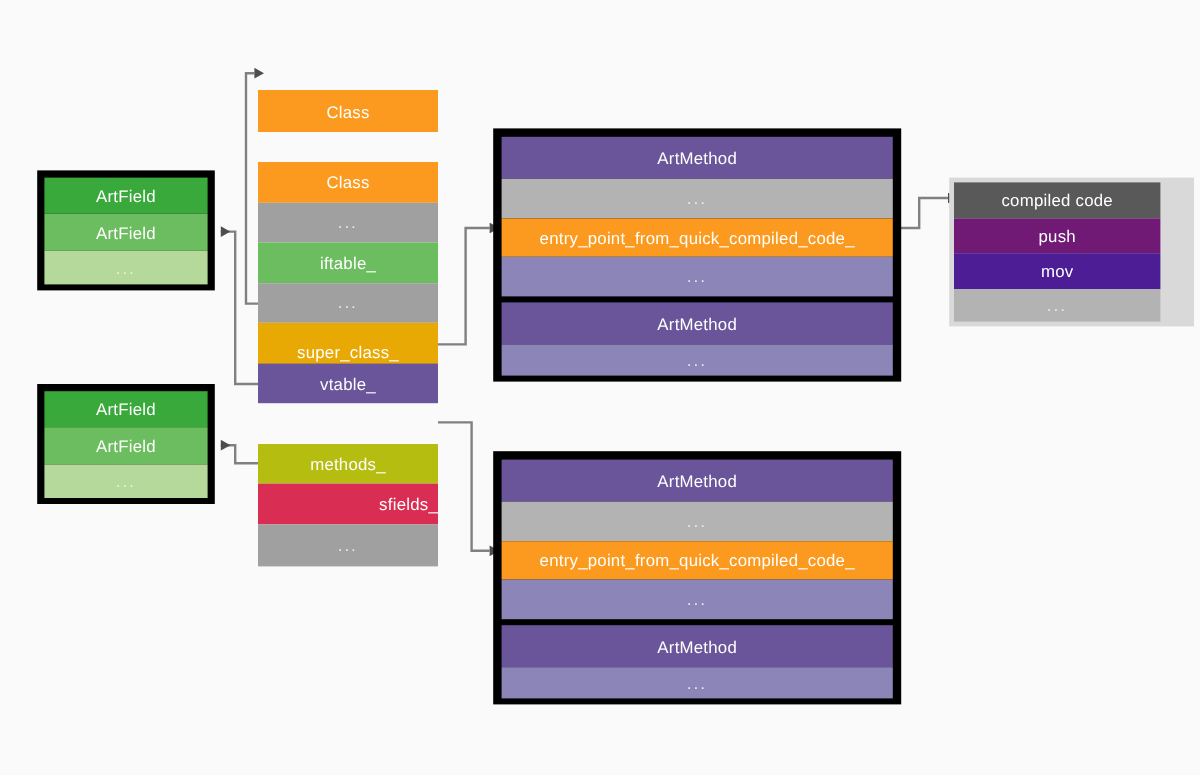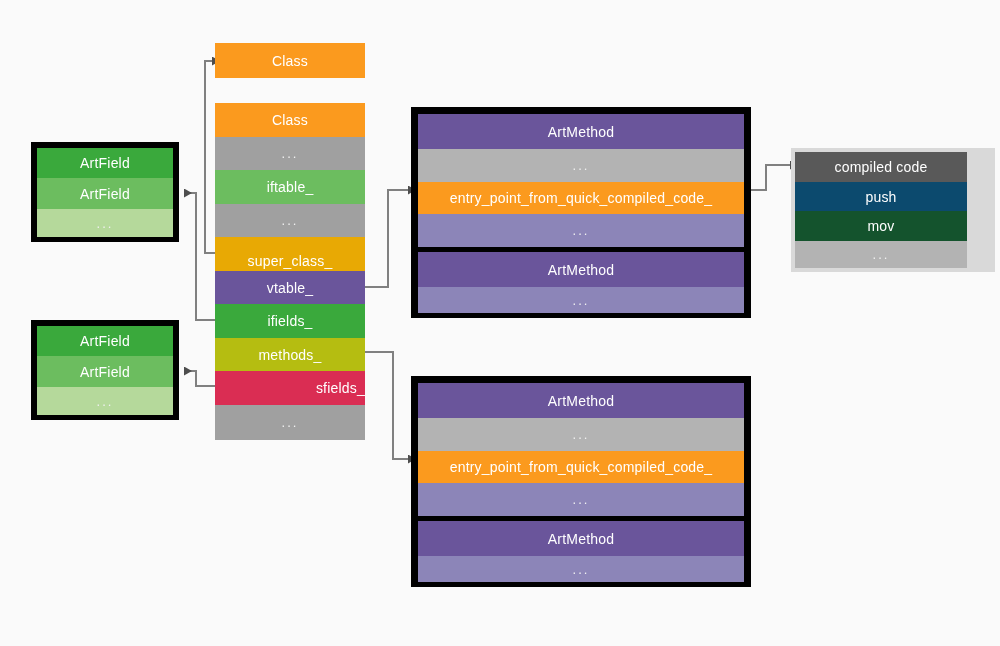--- a/index.html
+++ b/index.html
@@ -43,20 +43,21 @@
   .frame {
     position: absolute;
     box-sizing: border-box;
     background: #000000;
   }
 
   
   .plainbox {
     position: absolute;
     box-sizing: border-box;
+    margin-top: 32px;
   }
 
   
   .conn {
     position: absolute;
     top: 0;
     left: 0;
     width: 1000px;
     height: 646px;
     pointer-events: none;
@@ -127,23 +128,20 @@
     </div>
 
     <div class="row" style="left:0; top:134px; width:150px; height:48px; background:#e8a904;">
       <span>super_class_</span>
     </div>
 
     <div class="row" style="left:0; top:168px; width:150px; height:33px; background:#6a559b;text-align:center;">
       <span>vtable_</span>
     </div>
 
-    <div class="row" style="left:0; top:201px; width:150px; height:34px; background:#3aa93c;">
-      <span>ifields_</span>
-    </div>
 
     <div class="row" style="left:0; top:235px; width:150px; height:33px; background:#b5bd11;">
       <span>methods_</span>
     </div>
 
     <div class="row" style="left:0; top:268px; width:150px; height:34px; background:#da2d53;justify-content:flex-end;">
       <span>sfields_</span>
     </div>
 
     <div class="row ellipsis" style="left:0; top:302px; width:150px; height:35px; background:#a0a0a0;">
@@ -214,24 +212,24 @@
     </div>
     <div class="row ellipsis" style="left:7px; top:180px; width:326px; height:26px; background:#8c85b8;">
       <span>...</span>
     </div>
   </div>
 
   <div class="frame" style="left:791px; top:148px; width:204px; height:124px; background:#d9d9d9;">
     <div class="row" style="left:4px; top:4px; width:172px; height:30px; background:#595959;">
       <span>compiled code</span>
     </div>
-    <div class="row" style="left:4px; top:34px; width:172px; height:29px; background:#0c4a6e;">
+    <div class="row" style="left:4px; top:34px; width:172px; height:29px; background:#701a75;">
       <span>push</span>
     </div>
-    <div class="row" style="left:4px; top:63px; width:172px; height:30px; background:#14532d;">
+    <div class="row" style="left:4px; top:63px; width:172px; height:30px; background:#4c1d95;">
       <span>mov</span>
     </div>
     <div class="row ellipsis" style="left:4px; top:93px; width:172px; height:27px; background:#b3b3b3;">
       <span>...</span>
     </div>
   </div>
 
 </div>
 
 </body></html>

